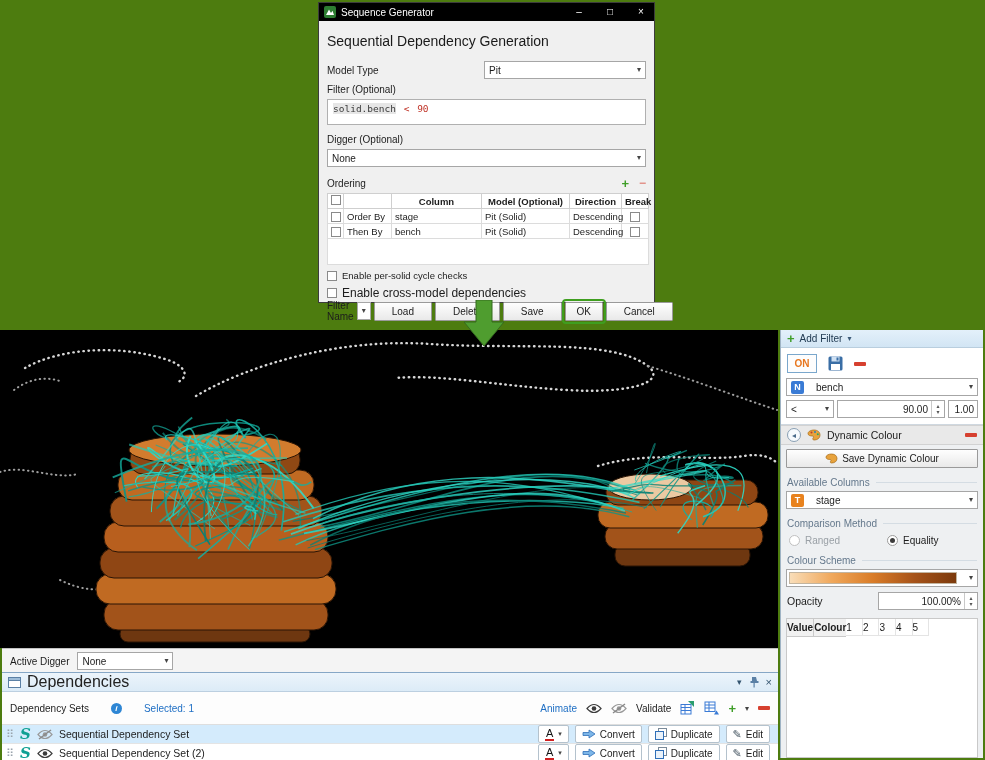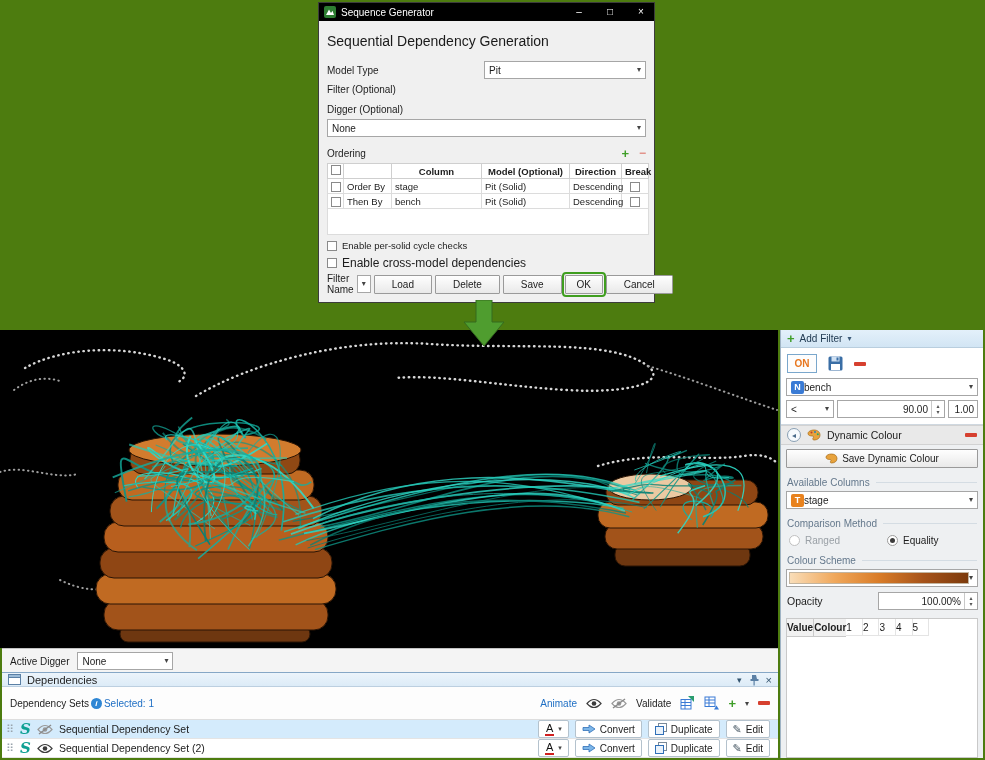--- a/index.html
+++ b/index.html
@@ -2,21 +2,21 @@
 <html><head>
 <meta charset="utf-8">
 <style>
   *{box-sizing:border-box;margin:0;padding:0}
   body{margin:0;background:#fff;font-family:"Liberation Sans",sans-serif;-webkit-font-smoothing:antialiased}
   .frame{position:relative;width:985px;height:760px;background:#4d7c0f;overflow:hidden}
   .abs{position:absolute}
 
   
   .lbl{font-size:10px;color:#1c1c1c}
-  .combo{display:flex;align-items:center;background:#fff;border:1px solid #a6a6a6;height:18px;font-size:10px;color:#1c1c1c;padding:0 4px;gap:0}
+  .combo{display:flex;align-items:center;background:#fff;border:1px solid #a6a6a6;height:18px;font-size:10px;color:#1c1c1c;padding:0 4px;gap:12px}
   .combo .arr{margin-left:auto;font-size:8px;color:#444;line-height:1}
   .btn{display:inline-flex;align-items:center;justify-content:center;gap:4px;background:linear-gradient(#fefefe,#e9e9e9);border:1px solid #9a9a9a;font-size:10px;height:19px;padding:0 17px;color:#1c1c1c;border-radius:1px}
   .btn.ok{outline:2px solid #3f9e1f;outline-offset:1px}
   .cb{width:11px;height:11px;background:#fff;border:1px solid #8a8a8a;display:inline-block;flex:none}
   .radio{width:11px;height:11px;border:1px solid #9a9a9a;border-radius:50%;background:#fff;display:inline-block;position:relative;flex:none}
   .radio.sel::after{content:"";position:absolute;left:2px;top:2px;width:5px;height:5px;border-radius:50%;background:#3c3c3c}
   .radio.dis{border-color:#c0c0c0}
   .spinbox{display:flex;align-items:stretch;border:1px solid #a6a6a6;background:#fff;height:18px}
   .spin-val{flex:1;text-align:right;font-size:10px;color:#1c1c1c;padding:3px 3px 0 0}
   .spin-btns{width:13px;border-left:1px solid #c9c9c9;display:flex;flex-direction:column;align-items:center;justify-content:center;font-size:6px;line-height:6px;color:#555}
@@ -46,22 +46,22 @@
 
   
   .down-arrow{left:462px;top:300px}
 
   
   .digger-strip{left:2px;top:648px;width:776px;height:24px;background:#f4f4f4;border-top:1px solid #c2c2c2;display:flex;align-items:center;gap:8px;padding:12px 8px}
 
   
   .dep-panel{left:2px;top:672px;width:776px;height:86px;background:#fff;display:flex;flex-direction:column}
   .dep-title{height:20px;background:linear-gradient(#ecf4fb,#dcebf7);border-top:1px solid #86a7c6;border-bottom:1px solid #bccfe0;display:flex;align-items:center;gap:6px;padding:0 6px}
-  .dep-title .t{font-size:11px;color:#222;flex:1}
-  .dep-toolbar{height:30px;background:#fdfdfd;border-bottom:1px solid #dedede;display:flex;align-items:center;gap:2px;padding:16px 8px;font-size:10px}
+  .dep-title .t{font-size:16px;color:#222;flex:1}
+  .dep-toolbar{height:30px;background:#fdfdfd;border-bottom:1px solid #dedede;display:flex;align-items:center;gap:22px;padding:16px 8px;font-size:10px}
   .infoc{width:11px;height:11px;border-radius:50%;background:#2e86d4;color:#fff;font-size:8px;font-style:italic;font-weight:bold;display:inline-flex;align-items:center;justify-content:center}
   .blue{color:#1f6fc4}
   .dep-tools{margin-left:auto;display:flex;align-items:center;gap:9px}
   .dep-row{height:23px;display:flex;align-items:center;gap:6px;padding:0 8px 0 4px;border-bottom:1px solid #e4e4e4;background:#fff}
   .dep-row.sel{background:#d4ebfc}
   .drag{color:#9aa4ad;font-size:11px;line-height:1}
   .s-ico{font-family:"DejaVu Serif",serif;font-style:italic;font-weight:bold;color:#0fa093;font-size:15px;line-height:1}
   .set-name{font-size:10.5px;color:#1c1c1c}
   .row-btns{margin-left:auto;display:flex;align-items:center;gap:6px}
   .mini-btn{display:inline-flex;align-items:center;gap:4px;height:18px;padding:0 6px;background:#fff;border:1px solid #b4c2cd;font-size:10px;color:#1c1c1c;border-radius:2px}
@@ -236,20 +236,25 @@
 
       <div class="dlg-row">
         <span class="lbl">Model Type</span>
         <div class="combo" style="margin-left:auto;width:162px">
           <span>Pit</span>
           <span class="arr">▾</span>
         </div>
       </div>
 
       <div class="lbl" style="margin-top:5px">Filter (Optional)</div>
+      <div class="filter-box">
+        <span class="tok-field">solid.bench</span>
+        <span class="tok-op">&lt;</span>
+        <span class="tok-val">90</span>
+      </div>
 
       <div class="lbl" style="margin-top:9px">Digger (Optional)</div>
       <div class="combo" style="margin-top:4px">
         <span>None</span>
         <span class="arr">▾</span>
       </div>
 
       <div class="dlg-row" style="margin-top:9px">
         <span class="lbl">Ordering</span>
         <span class="plus" style="margin-left:auto">+</span>

